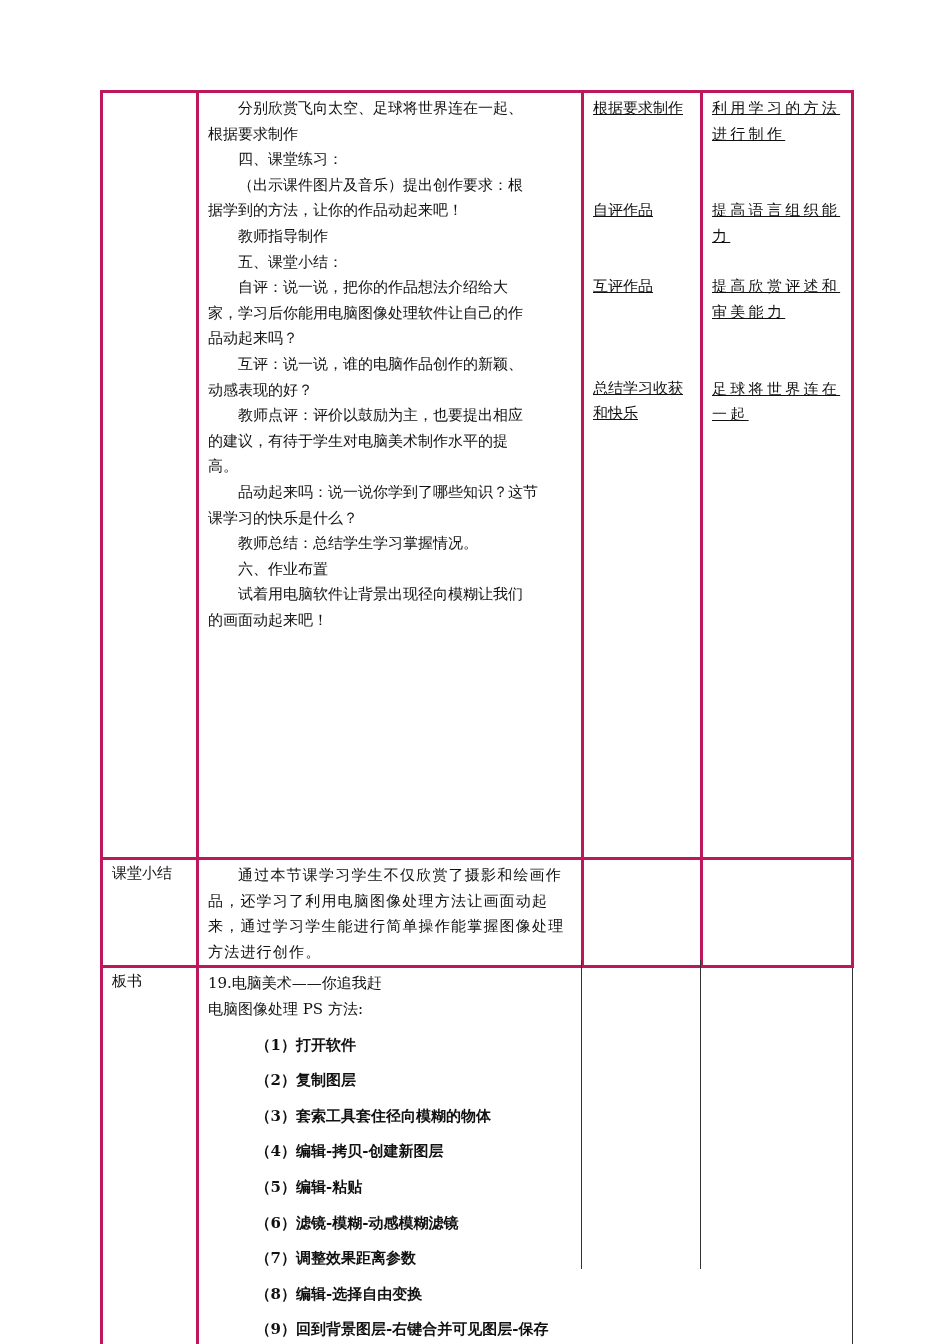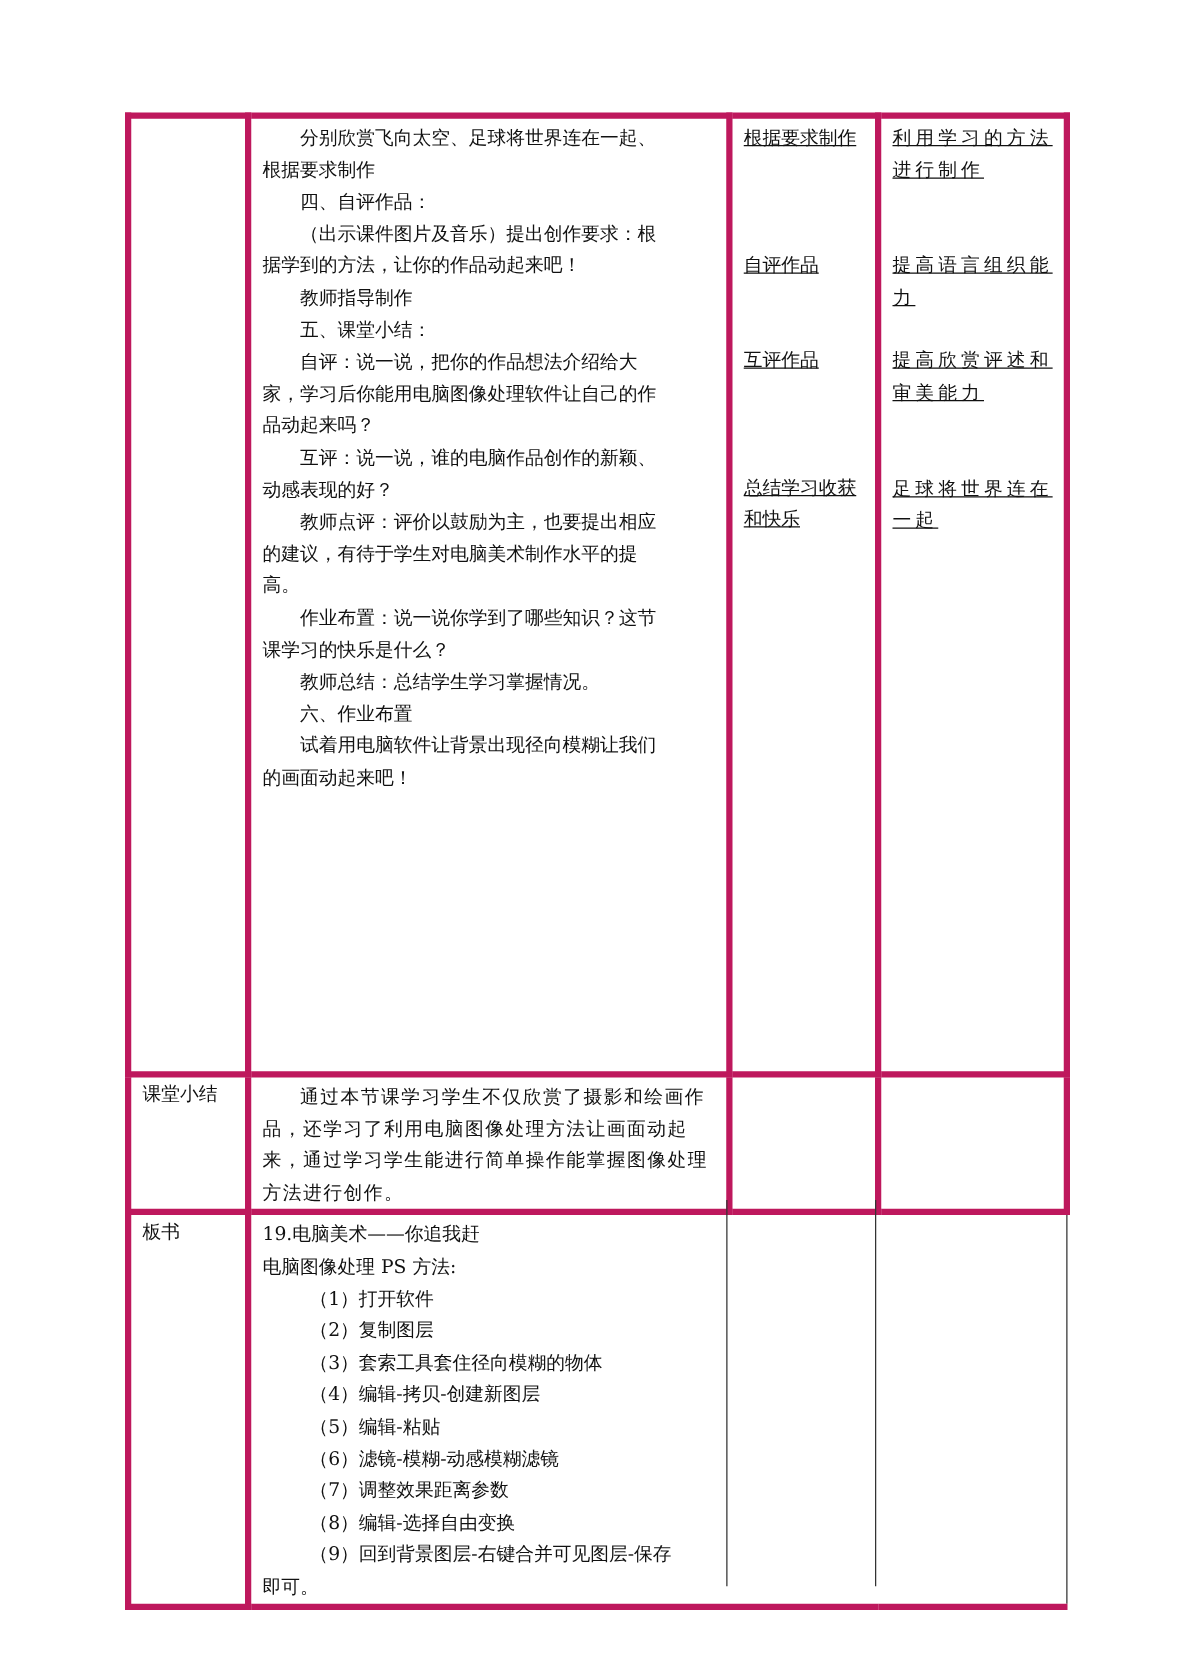--- a/index.html
+++ b/index.html
@@ -17,37 +17,37 @@
     }
     table.lesson {
       position: absolute;
       left: 100px;
       top: 90px;
       width: 751px;
       border-collapse: collapse;
       table-layout: fixed;
     }
     table.lesson td {
-      border: 5px solid #be185d;
+      border: 3px solid #be185d;
       vertical-align: top;
       padding: 0;
     }
     col.c1 { width: 96px; }
     col.c2 { width: 385px; }
     col.c3 { width: 119px; }
     col.c4 { width: 151px; }
     .cell-inner {
       padding: 3px 8px 0 9px;
       line-height: 25.6px;
     }
     .p { margin: 0; }
     .indent { text-indent: 2em; }
     .indent-ls { text-indent: 2em; letter-spacing: 1.2px; }
     .center { }
-    .step { padding-left: 2.5em; margin: 0; }
+    .step { padding-left: 2.5em; margin: 10px; font-weight: bold; }
     .justify-ls { letter-spacing: 3.3px; }
     .side-block { margin: 0; text-decoration: underline; }
     .r1 { height: 767px; }
     .r2 { height: 103px; }
     .r3 { height: 307px; }
     .gap-a { height: 51px; }
     .gap-b { height: 25px; }
     .gap-c { height: 51px; }
     .label {
       padding: 2px 10px 0 9px;
@@ -66,34 +66,34 @@
   </colgroup>
   <tbody>
       <tr class="r1">
     <td>
       <div class="label"></div>
     </td>
     <td>
       <div class="cell-inner" id="row1-content">
             <p class="p indent">分别欣赏飞向太空、足球将世界连在一起、</p>
             <p class="p">根据要求制作</p>
-            <p class="p indent">四、自评作品：</p>
+            <p class="p indent">四、课堂练习：</p>
             <p class="p indent">（出示课件图片及音乐）提出创作要求：根</p>
             <p class="p">据学到的方法，让你的作品动起来吧！</p>
             <p class="p indent">教师指导制作</p>
             <p class="p indent">五、课堂小结：</p>
             <p class="p indent">自评：说一说，把你的作品想法介绍给大</p>
             <p class="p">家，学习后你能用电脑图像处理软件让自己的作</p>
             <p class="p">品动起来吗？</p>
             <p class="p indent">互评：说一说，谁的电脑作品创作的新颖、</p>
             <p class="p">动感表现的好？</p>
             <p class="p indent">教师点评：评价以鼓励为主，也要提出相应</p>
             <p class="p">的建议，有待于学生对电脑美术制作水平的提</p>
             <p class="p">高。</p>
-            <p class="p indent">作业布置：说一说你学到了哪些知识？这节</p>
+            <p class="p indent">品动起来吗：说一说你学到了哪些知识？这节</p>
             <p class="p">课学习的快乐是什么？</p>
             <p class="p indent">教师总结：总结学生学习掌握情况。</p>
             <p class="p indent">六、作业布置</p>
             <p class="p indent">试着用电脑软件让背景出现径向模糊让我们</p>
             <p class="p">的画面动起来吧！</p>
           </div>
     </td>
     <td>
       <div class="cell-inner">
         <p class="side-block">根据要求制作</p>

